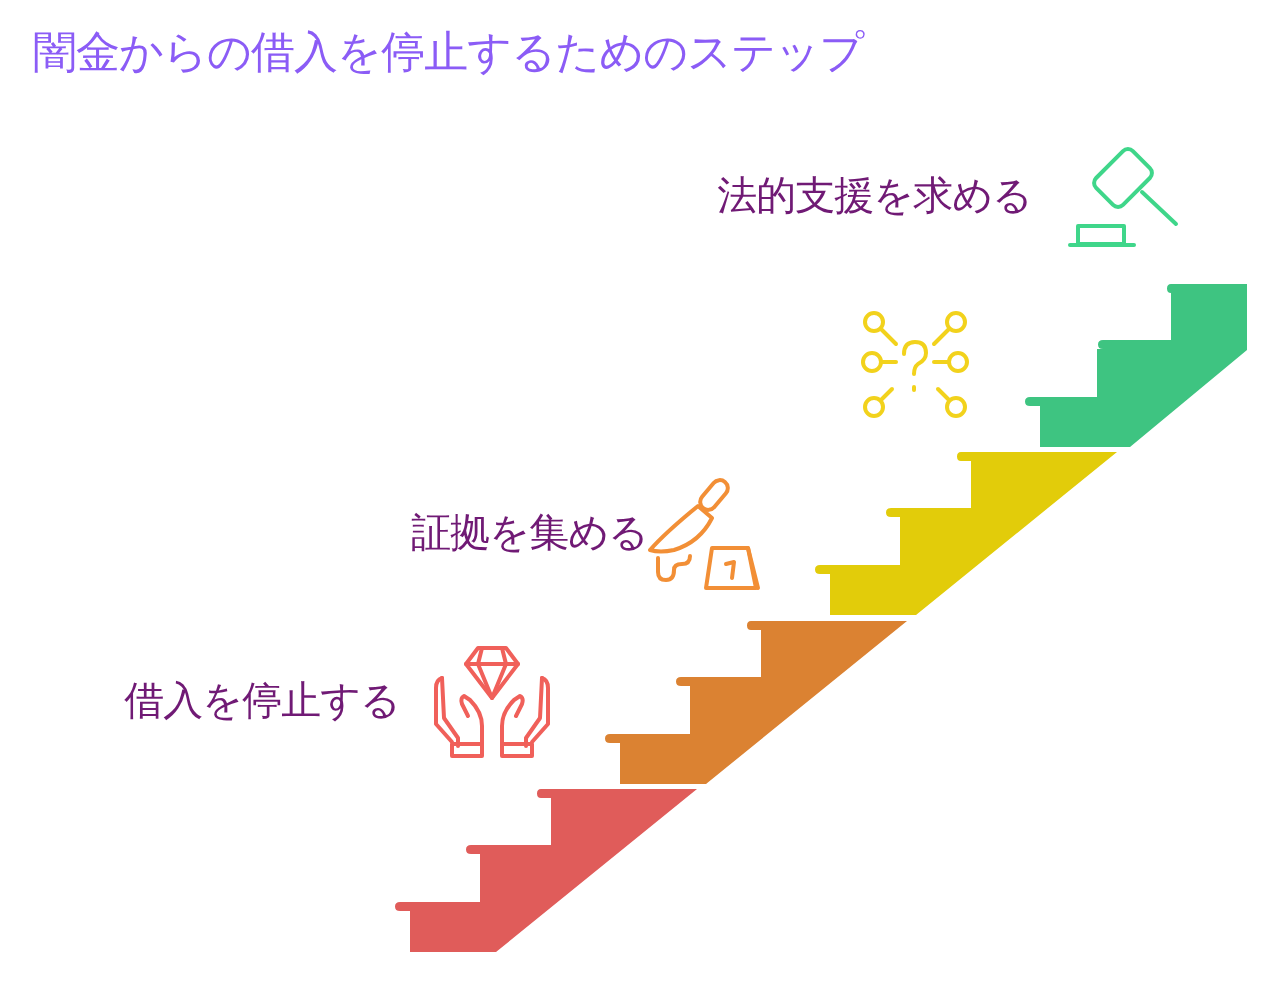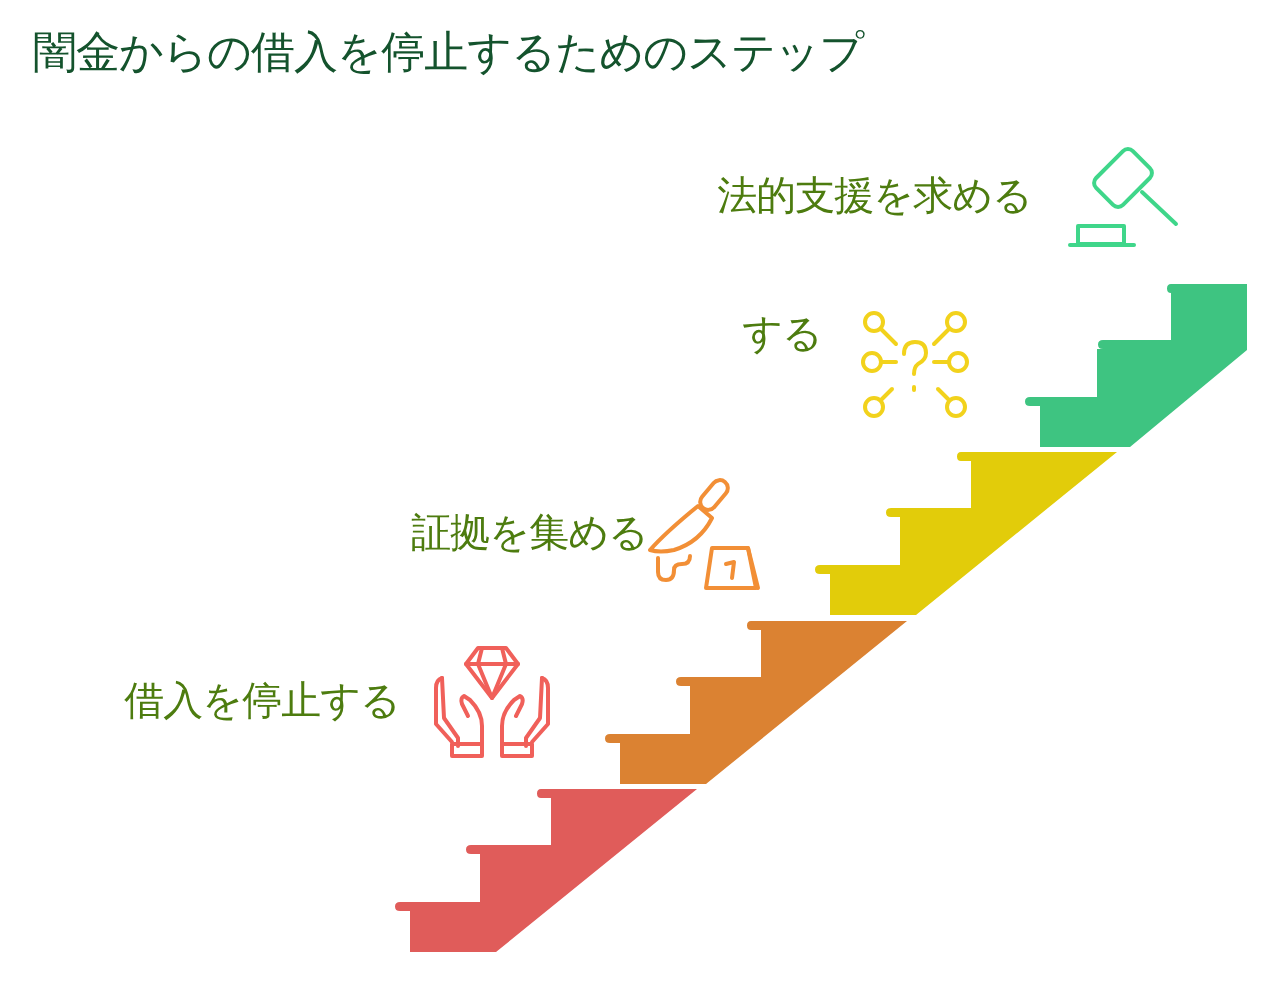--- a/index.html
+++ b/index.html
@@ -1,20 +1,20 @@
 <!DOCTYPE html>
 <html><head>
   <meta charset="utf-8">
   <style>
     html, body { margin: 0; padding: 0; background: #ffffff; }
     body { width: 1280px; height: 985px; position: relative; overflow: hidden;
            font-family: "DejaVu Sans", "Liberation Sans", sans-serif; }
-    .title { position: absolute; left: 33px; top: 22px; font-size: 44px; color: #14532d;
+    .title { position: absolute; left: 33px; top: 22px; font-size: 44px; color: #8b5cf6;
              letter-spacing: -1px; white-space: nowrap; line-height: 60px; }
-    .label { position: absolute; font-size: 40px; color: #4d7c0f; line-height: 56px;
+    .label { position: absolute; font-size: 40px; color: #701a75; line-height: 56px;
              text-align: left; white-space: nowrap; letter-spacing: -1px; }
     svg.stairs { position: absolute; left: 0; top: 0; }
     .icon { position: absolute; }
   </style>
 </head>
 <body>
 
 <div class="title">闇金からの借入を停止するためのステップ</div>
 
 <svg class="stairs" width="1280" height="985" viewBox="0 0 1280 985">
@@ -39,21 +39,20 @@
 <svg class="icon" width="120" height="115" viewBox="0 0 120 115" style="left:1062px; top:140px;">
   <g fill="none" stroke="#3fd68a" stroke-width="4" stroke-linecap="round" stroke-linejoin="round">
     <rect x="42" y="12" width="38" height="52" rx="7" transform="rotate(45 61 38)"></rect>
     <line x1="80" y1="52" x2="114" y2="84"></line>
     <rect x="16" y="86" width="46" height="18"></rect>
     <line x1="8" y1="105" x2="72" y2="105"></line>
   </g>
 </svg>
 
 <div class="label" style="right:458px; top:304px; line-height:58px;">
-  <div>する</div>
 </div>
 <svg class="icon" width="130" height="120" viewBox="0 0 130 120" style="left:848px; top:302px;">
   <g fill="none" stroke="#f2d21c" stroke-width="4" stroke-linecap="round">
     <circle cx="26" cy="20" r="9"></circle>
       <line x1="33" y1="27" x2="48" y2="42"></line>
     <circle cx="108" cy="20" r="9"></circle>
       <line x1="101" y1="27" x2="86" y2="42"></line>
     <circle cx="24" cy="60" r="9"></circle>
       <line x1="33" y1="60" x2="48" y2="60"></line>
     <circle cx="110" cy="60" r="9"></circle>

